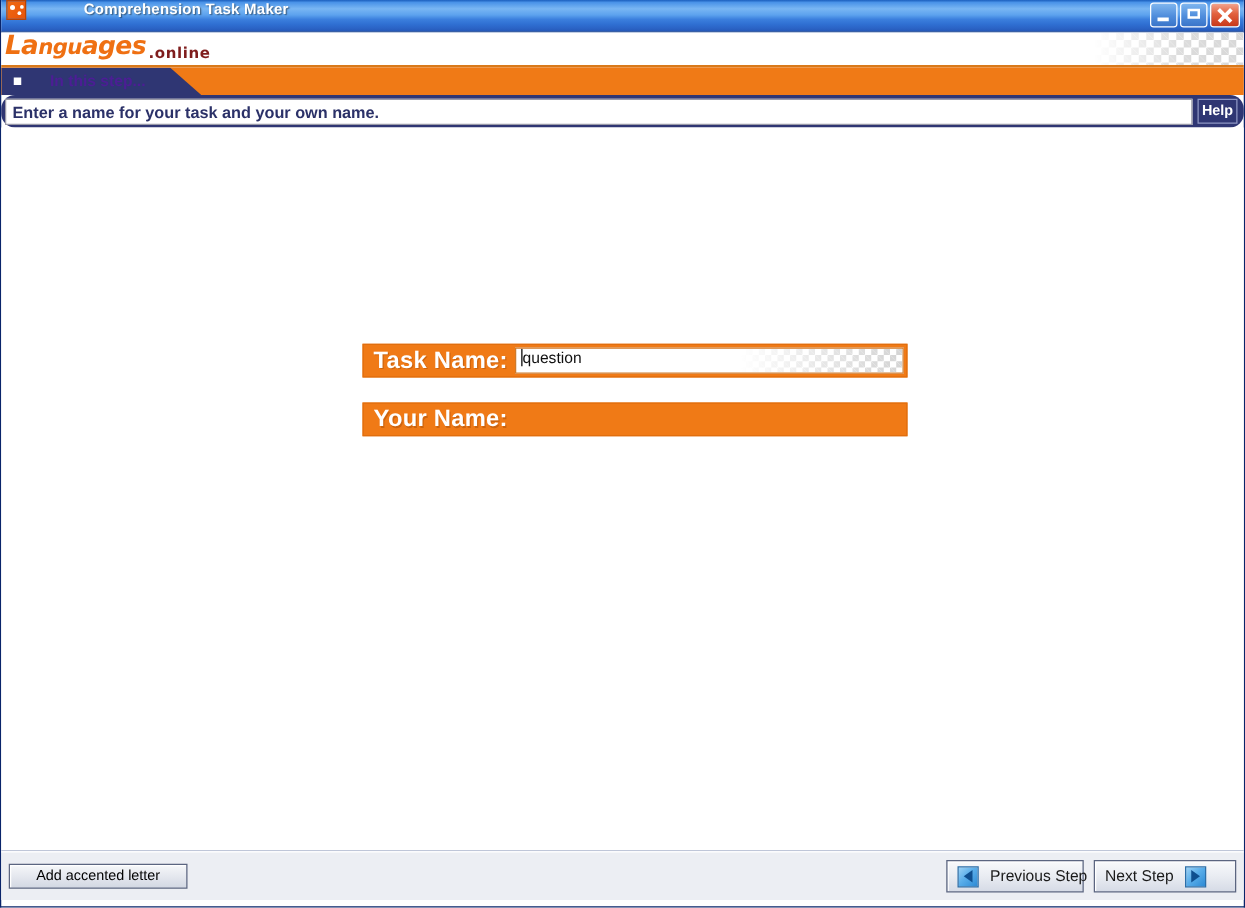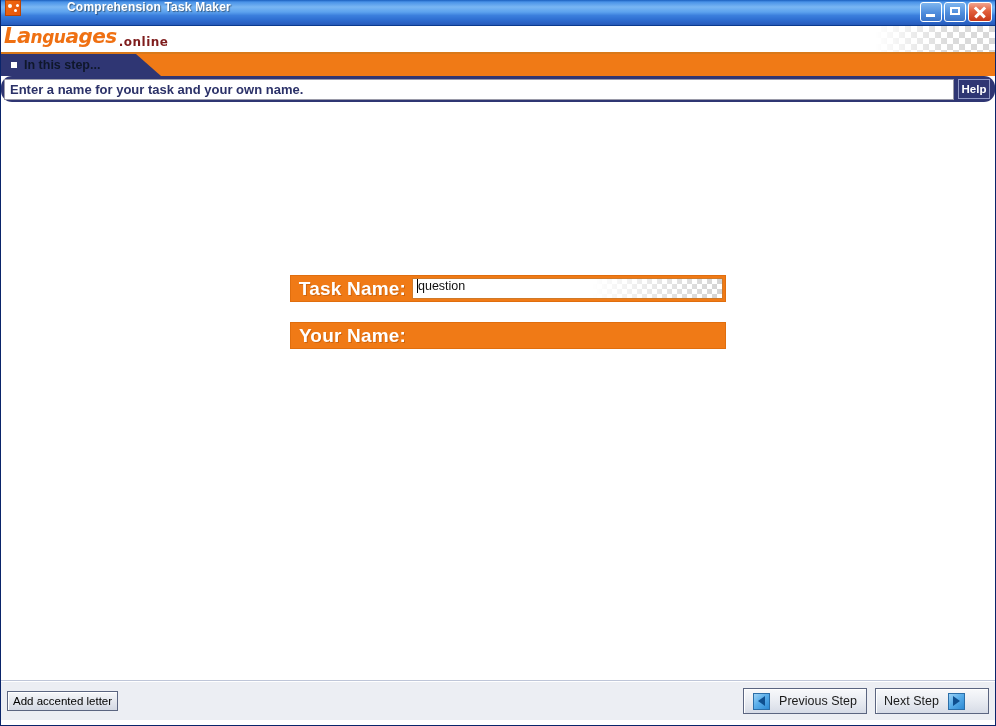--- a/index.html
+++ b/index.html
@@ -183,22 +183,22 @@
     width: 160px;
     background: #2f3673;
     clip-path: polygon(0 0, 135px 0, 160px 100%, 0 100%);
   }
   .step-banner .navy-label {
     position: absolute;
     left: 10px; top: 0;
     height: 100%;
     display: flex;
     align-items: center;
-    gap: 7px;
-    color: #0f172a;
+    gap: 23px;
+    color: #4c1d95;
     font-size: 12.5px;
     font-weight: bold;
     z-index: 2;
     white-space: nowrap;
   }
   .bullet-sq {
     width: 6px; height: 6px;
     background: #ffffff;
     display: inline-block;
   }
@@ -335,21 +335,21 @@
     justify-content: space-between;
     padding: 0 6px;
     box-sizing: border-box;
   }
   .btn-classic {
     background: linear-gradient(to bottom, #f6f7f9 0%, #e4e7ee 52%, #d3d8e3 100%);
     border: 1px solid #5b6580;
     box-sizing: border-box;
     font-size: 11.5px;
     color: #000000;
-    padding: 3px 5px;
+    padding: 3px 21px;
     cursor: pointer;
     white-space: nowrap;
     box-shadow: inset 1px 1px 0 #ffffff;
   }
   .nav-group { display: flex; gap: 8px; }
   .btn-nav {
     display: flex;
     align-items: center;
     gap: 9px;
     background: linear-gradient(to bottom, #f8f9fb 0%, #e9ecf2 50%, #d6dbe6 100%);
@@ -375,21 +375,21 @@
     justify-content: center;
     flex: 0 0 auto;
   }
   .arrow-box .tri {
     width: 0; height: 0;
     border-top: 5px solid transparent;
     border-bottom: 5px solid transparent;
   }
   .arrow-box.left .tri  { border-right: 7px solid #0f4f8f; }
   .arrow-box.right .tri { border-left: 7px solid #0f4f8f; }
-  .btn-prev { width: 124px; justify-content: center; }
+  .btn-prev { width: 110px; justify-content: flex-start; }
   .btn-next { width: 114px; justify-content: flex-start; }
 </style>
 </head>
 <body>
 
 <div class="app-window">
 
   <div class="titlebar">
     <div class="title-icon"></div>
     <div class="title-text">Comprehension Task Maker</div>

